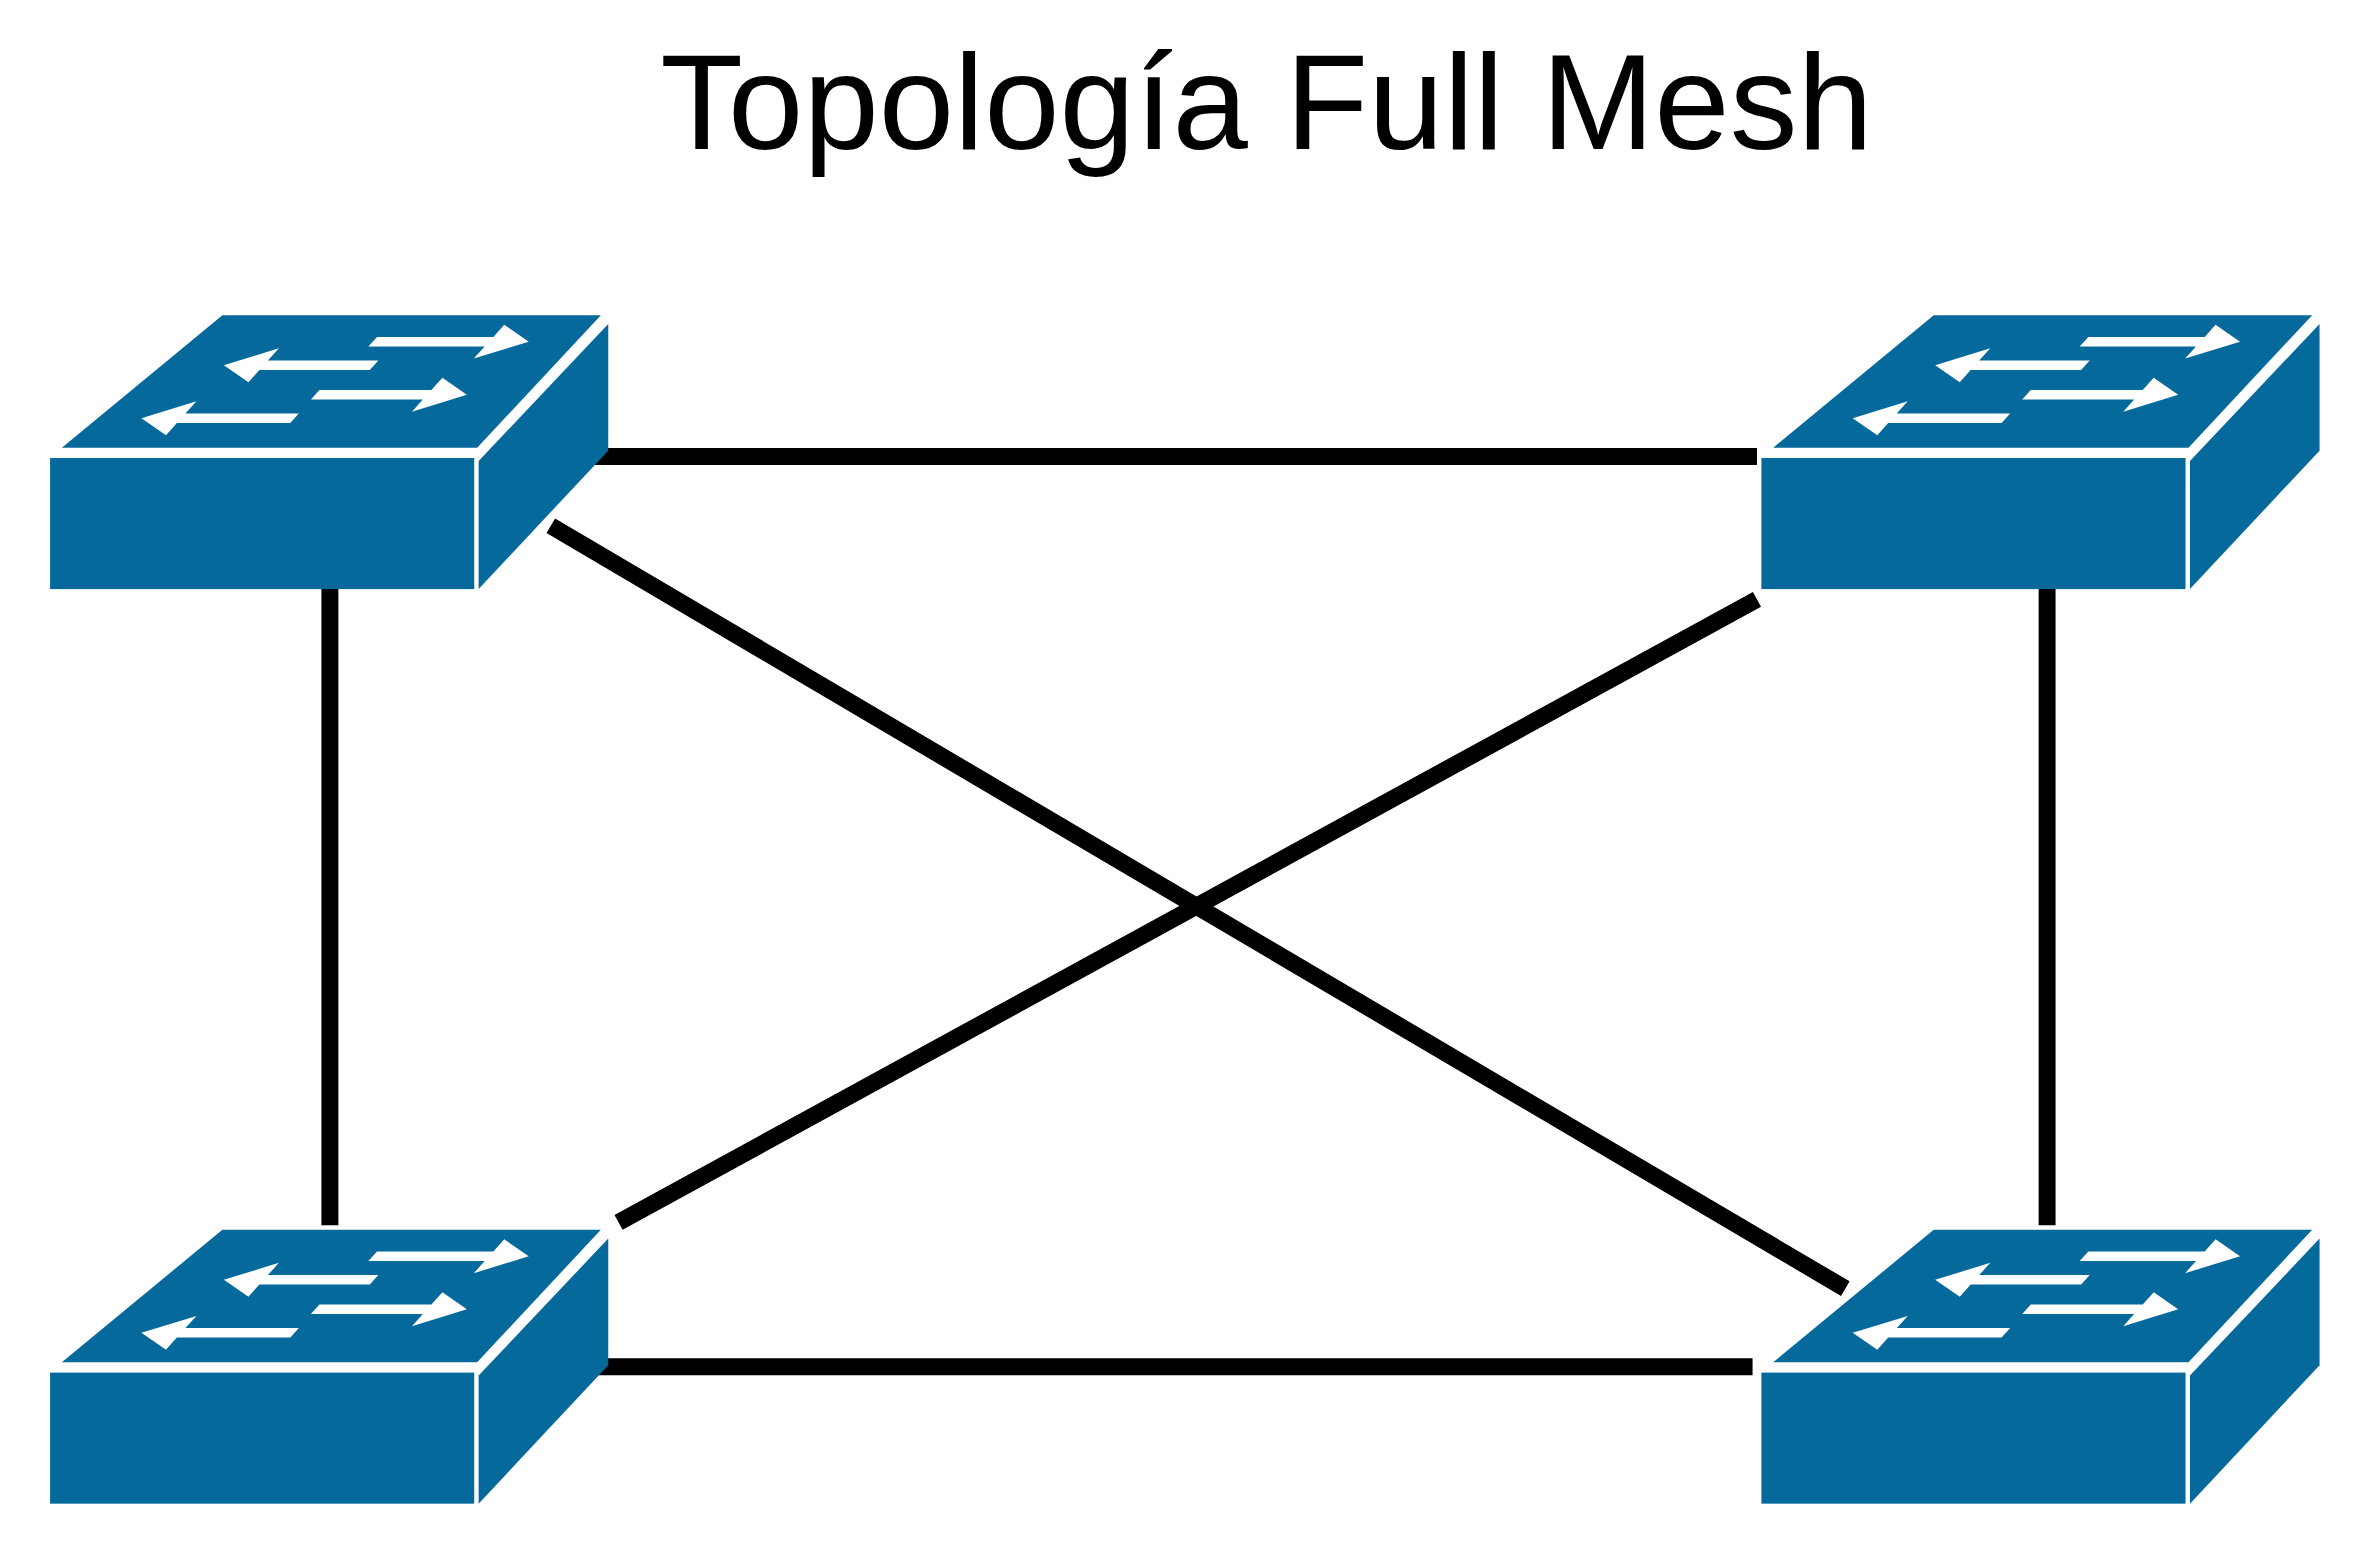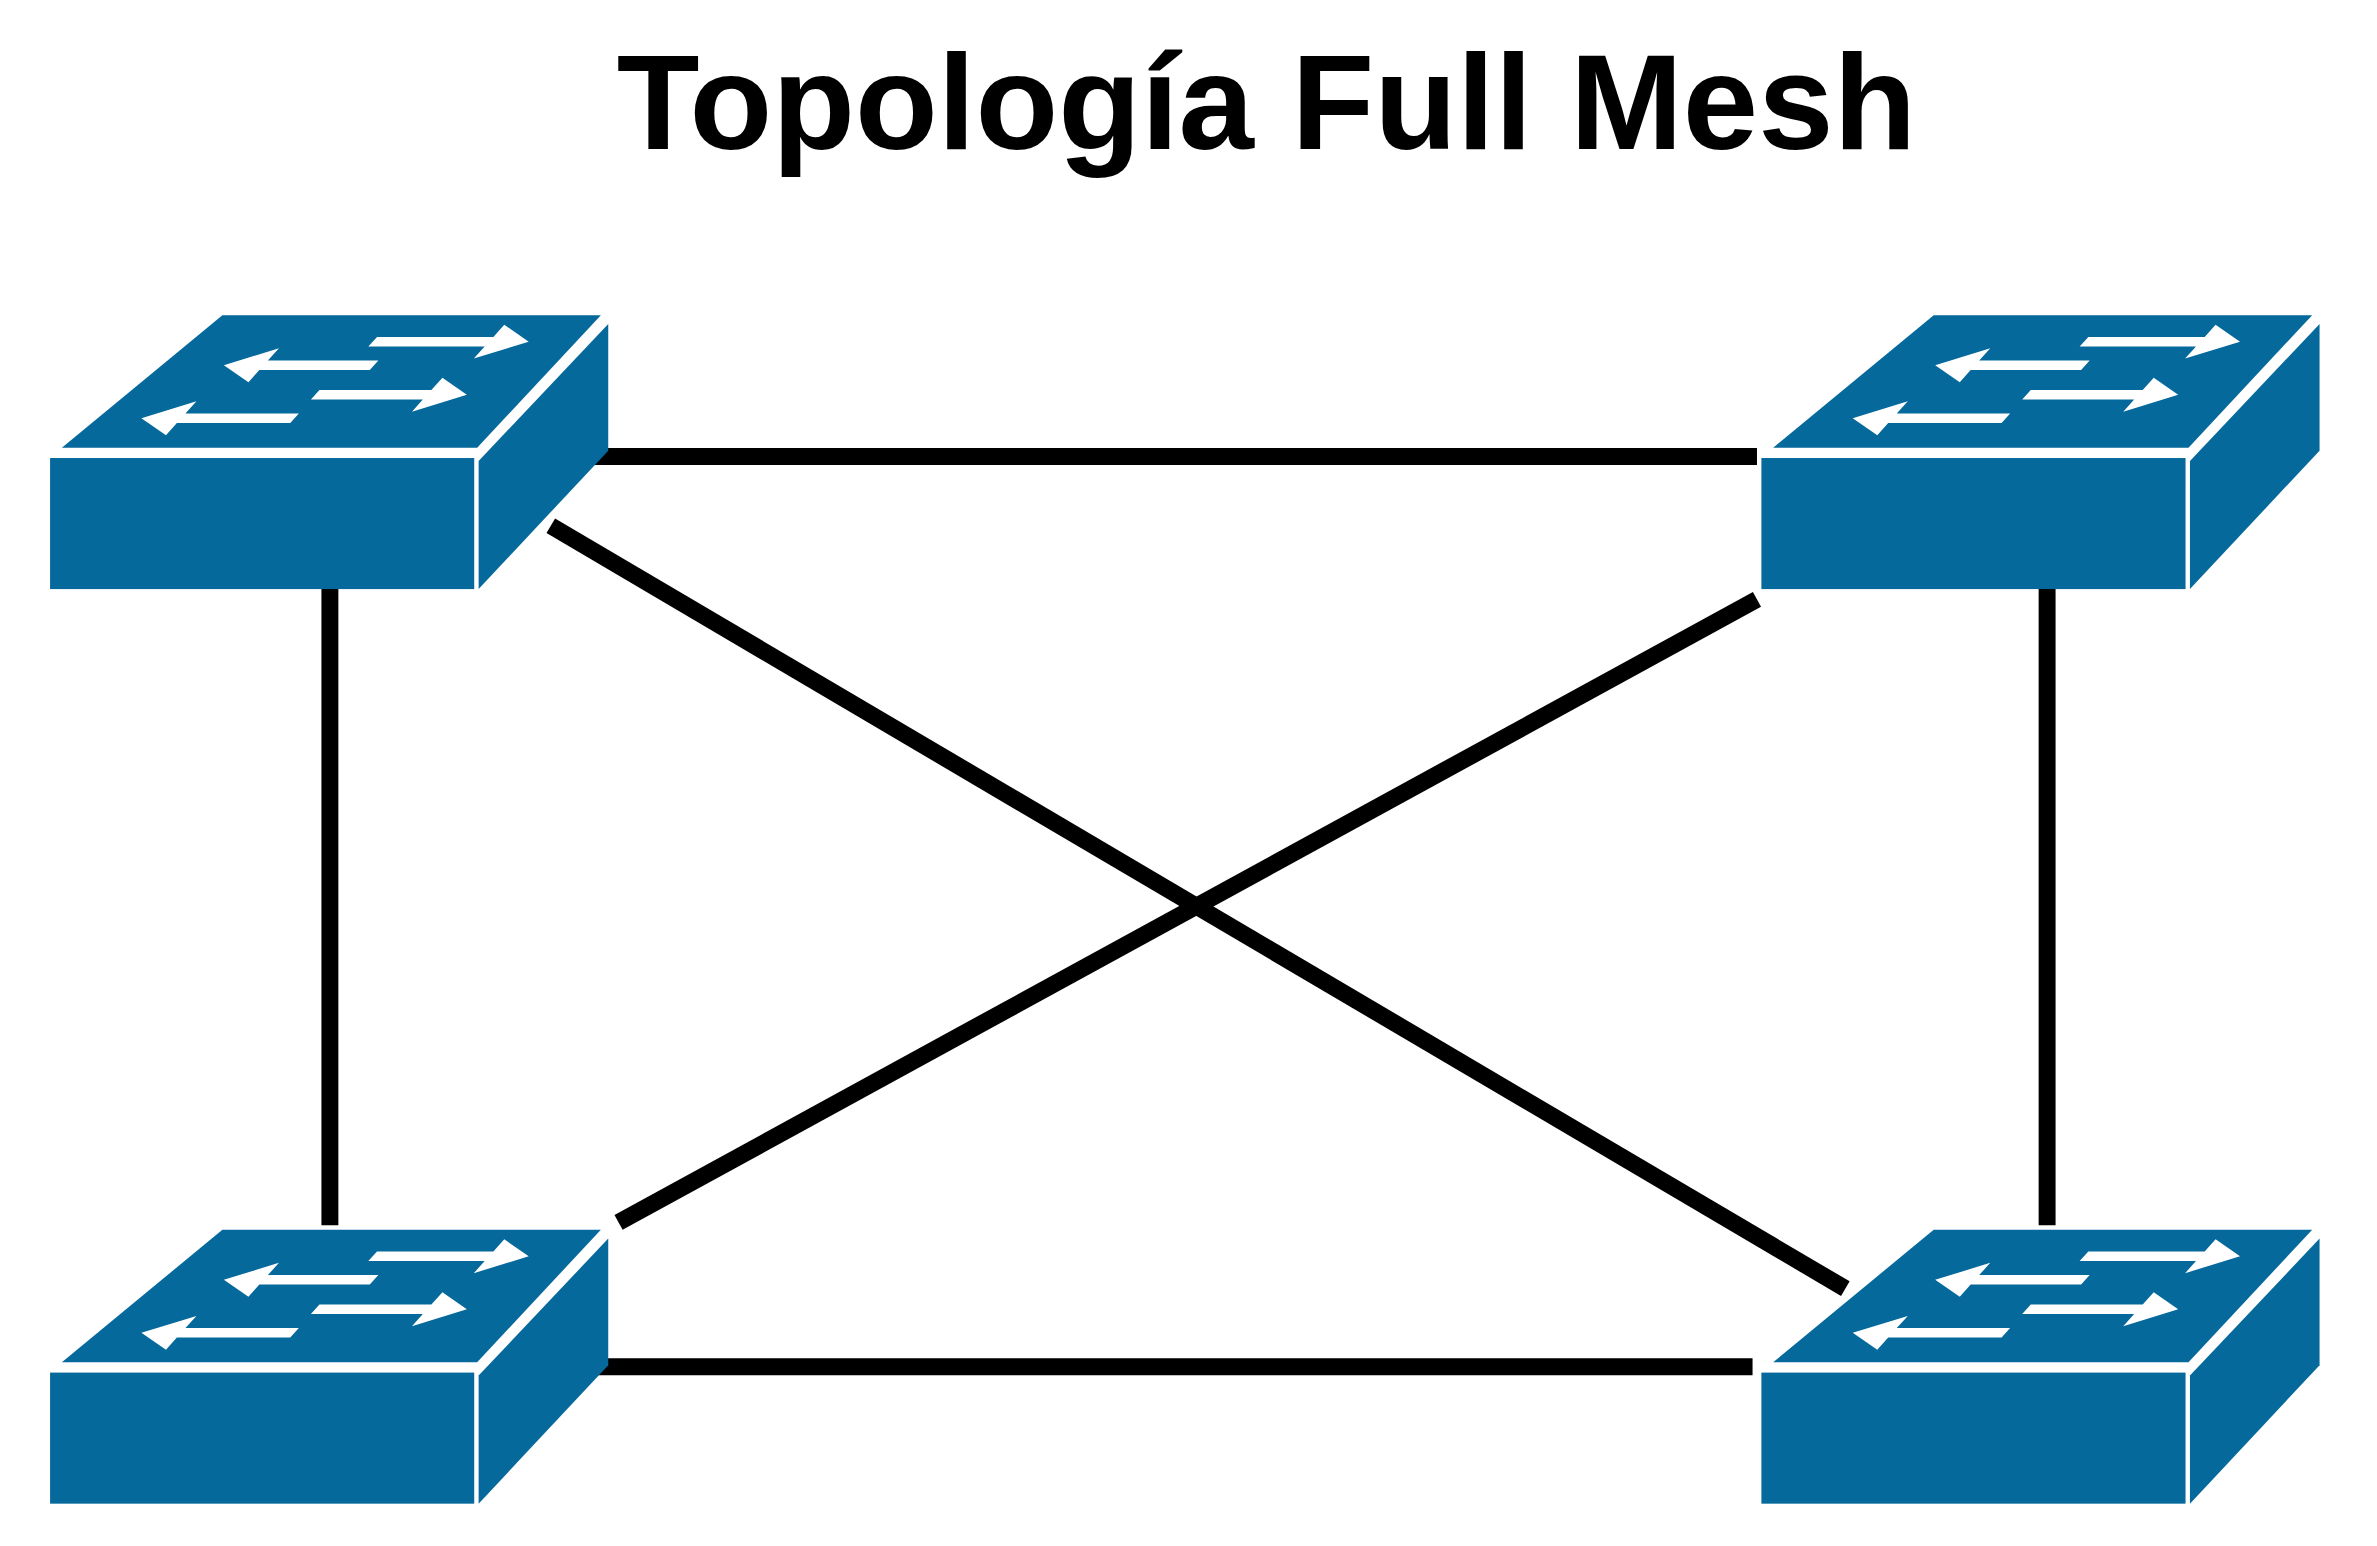--- a/index.html
+++ b/index.html
@@ -5,21 +5,20 @@
   html, body {
     margin: 0;
     padding: 0;
     background: #ffffff;
   }
   .stage {
     width: 100%;
     max-width: 2377px;
     margin: 0 auto;
     background: var(--bg, #ffffff);
-    font-weight: bold;
   }
   .stage svg {
     display: block;
     width: 100%;
     height: auto;
   }
   .title {
     font-family: "Liberation Sans", "DejaVu Sans", sans-serif;
     font-size: 92px;
     fill: #000000;

